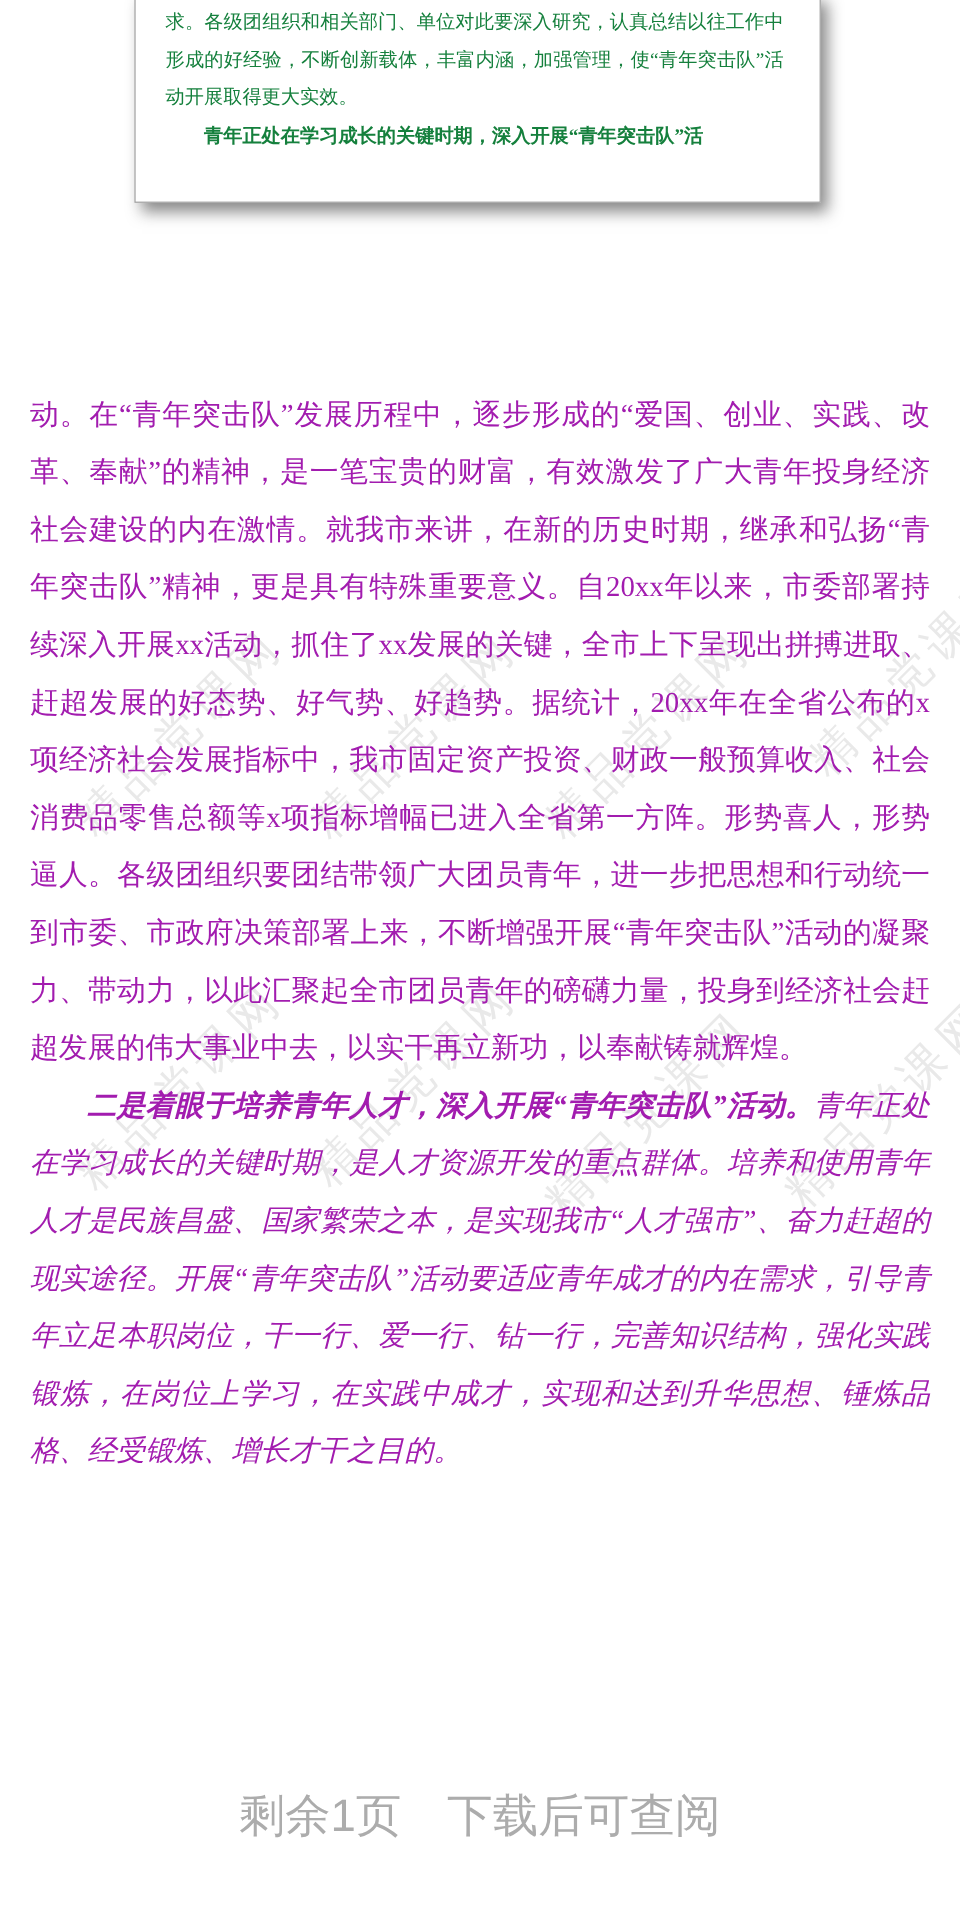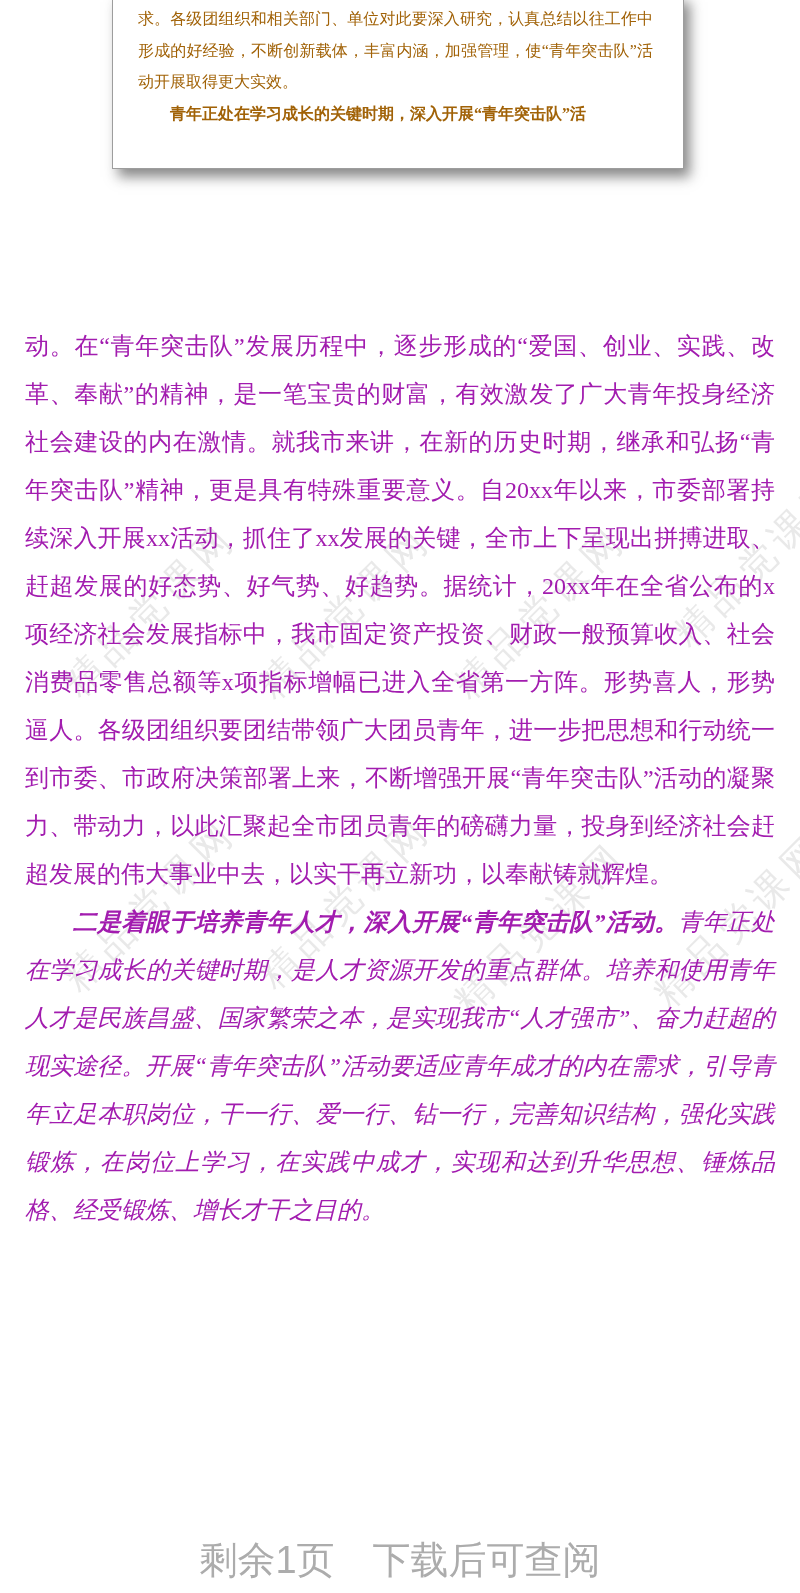--- a/index.html
+++ b/index.html
@@ -48,21 +48,21 @@
     border: 1px solid #9d9d9d;
     box-shadow: 6px 8px 12px rgba(40, 40, 40, 0.55);
     z-index: 2;
     overflow: hidden;
     padding: 8px 30px 0 25px;
   }
   .preview-card p {
     margin: 0;
     font-size: 16px;
     line-height: 31.5px;
-    color: #a16207;
+    color: #15803d;
     text-align: justify;
     text-justify: inter-ideograph;
   }
   .preview-card p.card-heading-line {
     text-indent: 2em;
     font-weight: bold;
   }
 
   
   .document-body {
@@ -86,21 +86,20 @@
   
   .footer-notice {
     position: absolute;
     left: 0;
     width: 800px;
     top: 1488px;
     text-align: center;
     font-size: 38px;
     font-family: "Liberation Sans", sans-serif;
     z-index: 1;
-    margin-top: 47px;
   }
 </style>
 </head>
 <body>
 
 <div class="watermark-layer">
   <span class="wm wm1" style="color: rgb(233, 233, 233);">精品党课网</span>
   <span class="wm wm2" style="color: rgb(233, 233, 233);">精品党课网</span>
   <span class="wm wm3" style="color: rgb(233, 233, 233);">精品党课网</span>
   <span class="wm wm4" style="color: rgb(233, 233, 233);">精品党课网</span>

